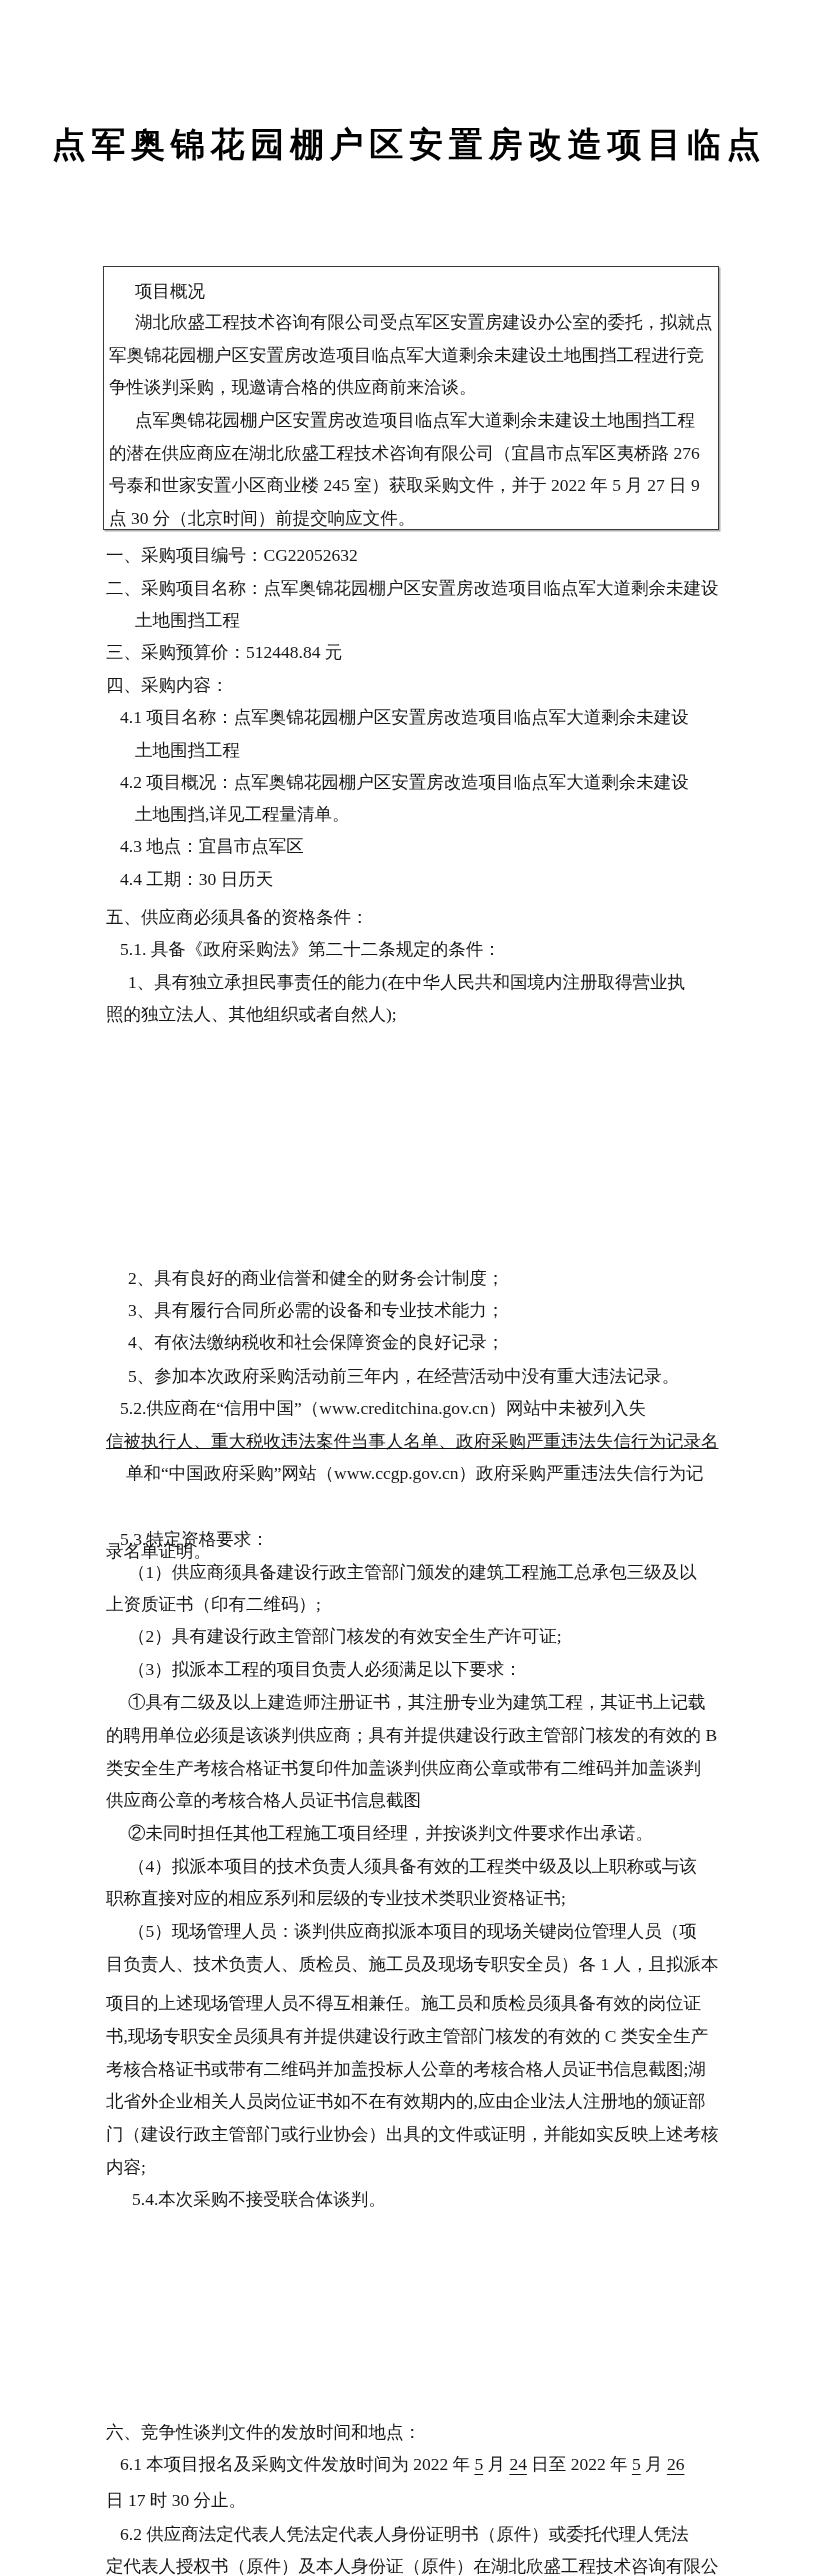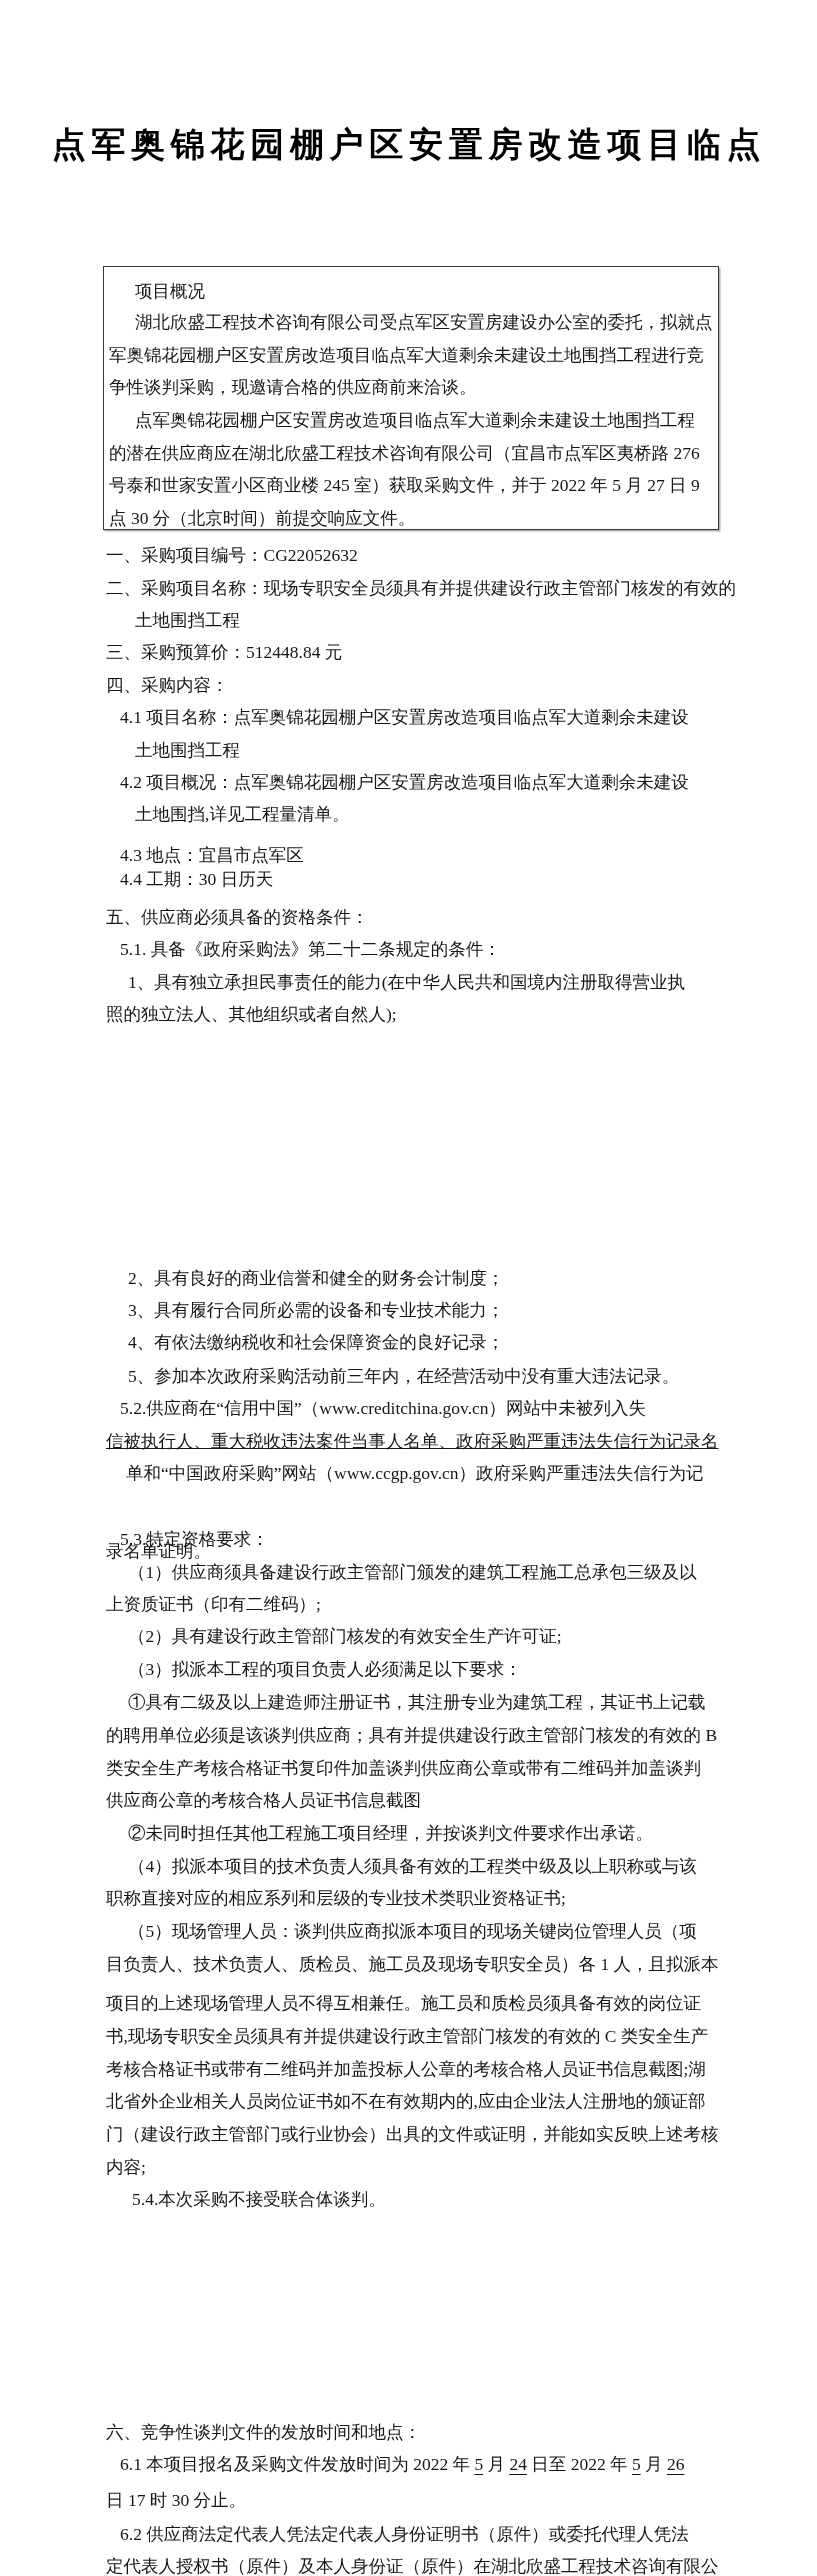--- a/index.html
+++ b/index.html
@@ -54,29 +54,29 @@
   <div>
       <div class="line" style="top: 280px; left: 135px;"><span>项目概况</span></div>
       <div class="line" style="top: 311px; left: 135px;"><span>湖北欣盛工程技术咨询有限公司受点军区安置房建设办公室的委托，拟就点</span></div>
       <div class="line" style="top: 344px; left: 109px;"><span>军奥锦花园棚户区安置房改造项目临点军大道剩余未建设土地围挡工程进行竞</span></div>
       <div class="line" style="top: 376px; left: 109px;"><span>争性谈判采购，现邀请合格的供应商前来洽谈。</span></div>
       <div class="line" style="top: 409px; left: 135px;"><span>点军奥锦花园棚户区安置房改造项目临点军大道剩余未建设土地围挡工程</span></div>
       <div class="line" style="top: 442px; left: 109px;"><span>的潜在供应商应在湖北欣盛工程技术咨询有限公司（宜昌市点军区夷桥路 276</span></div>
       <div class="line" style="top: 474px; left: 109px;"><span>号泰和世家安置小区商业楼 245 室）获取采购文件，并于 2022 年 5 月 27 日 9</span></div>
       <div class="line" style="top: 507px; left: 109px;"><span>点 30 分（北京时间）前提交响应文件。</span></div>
       <div class="line" style="top: 544px; left: 106px;"><span>一、采购项目编号：CG22052632</span></div>
-      <div class="line" style="top: 577px; left: 106px;"><span>二、采购项目名称：现场专职安全员须具有并提供建设行政主管部门核发的有效的</span></div>
+      <div class="line" style="top: 577px; left: 106px;"><span>二、采购项目名称：点军奥锦花园棚户区安置房改造项目临点军大道剩余未建设</span></div>
       <div class="line" style="top: 609px; left: 135px;"><span>土地围挡工程</span></div>
       <div class="line" style="top: 641px; left: 106px;"><span>三、采购预算价：512448.84 元</span></div>
       <div class="line" style="top: 674px; left: 106px;"><span>四、采购内容：</span></div>
       <div class="line" style="top: 706px; left: 120px;"><span>4.1 项目名称：点军奥锦花园棚户区安置房改造项目临点军大道剩余未建设</span></div>
       <div class="line" style="top: 739px; left: 135px;"><span>土地围挡工程</span></div>
       <div class="line" style="top: 771px; left: 120px;"><span>4.2 项目概况：点军奥锦花园棚户区安置房改造项目临点军大道剩余未建设</span></div>
       <div class="line" style="top: 803px; left: 135px;"><span>土地围挡,详见工程量清单。</span></div>
-      <div class="line" style="top: 835px; left: 120px; margin-top: 9px;"><span>4.3 地点：宜昌市点军区</span></div>
+      <div class="line" style="top: 835px; left: 120px;"><span>4.3 地点：宜昌市点军区</span></div>
       <div class="line" style="top: 868px; left: 120px;"><span>4.4 工期：30 日历天</span></div>
       <div class="line" style="top: 906px; left: 106px;"><span>五、供应商必须具备的资格条件：</span></div>
       <div class="line" style="top: 938px; left: 120px;"><span>5.1. 具备《政府采购法》第二十二条规定的条件：</span></div>
       <div class="line" style="top: 971px; left: 128px;"><span>1、具有独立承担民事责任的能力(在中华人民共和国境内注册取得营业执</span></div>
       <div class="line" style="top: 1003px; left: 106px;"><span>照的独立法人、其他组织或者自然人);</span></div>
       <div class="line" style="top: 1267px; left: 128px;"><span>2、具有良好的商业信誉和健全的财务会计制度；</span></div>
       <div class="line" style="top: 1299px; left: 128px;"><span>3、具有履行合同所必需的设备和专业技术能力；</span></div>
       <div class="line" style="top: 1331px; left: 128px;"><span>4、有依法缴纳税收和社会保障资金的良好记录；</span></div>
       <div class="line" style="top: 1365px; left: 128px;"><span>5、参加本次政府采购活动前三年内，在经营活动中没有重大违法记录。</span></div>
       <div class="line" style="top: 1397px; left: 120px;"><span>5.2.供应商在“信用中国”（www.creditchina.gov.cn）网站中未被列入失</span></div>

